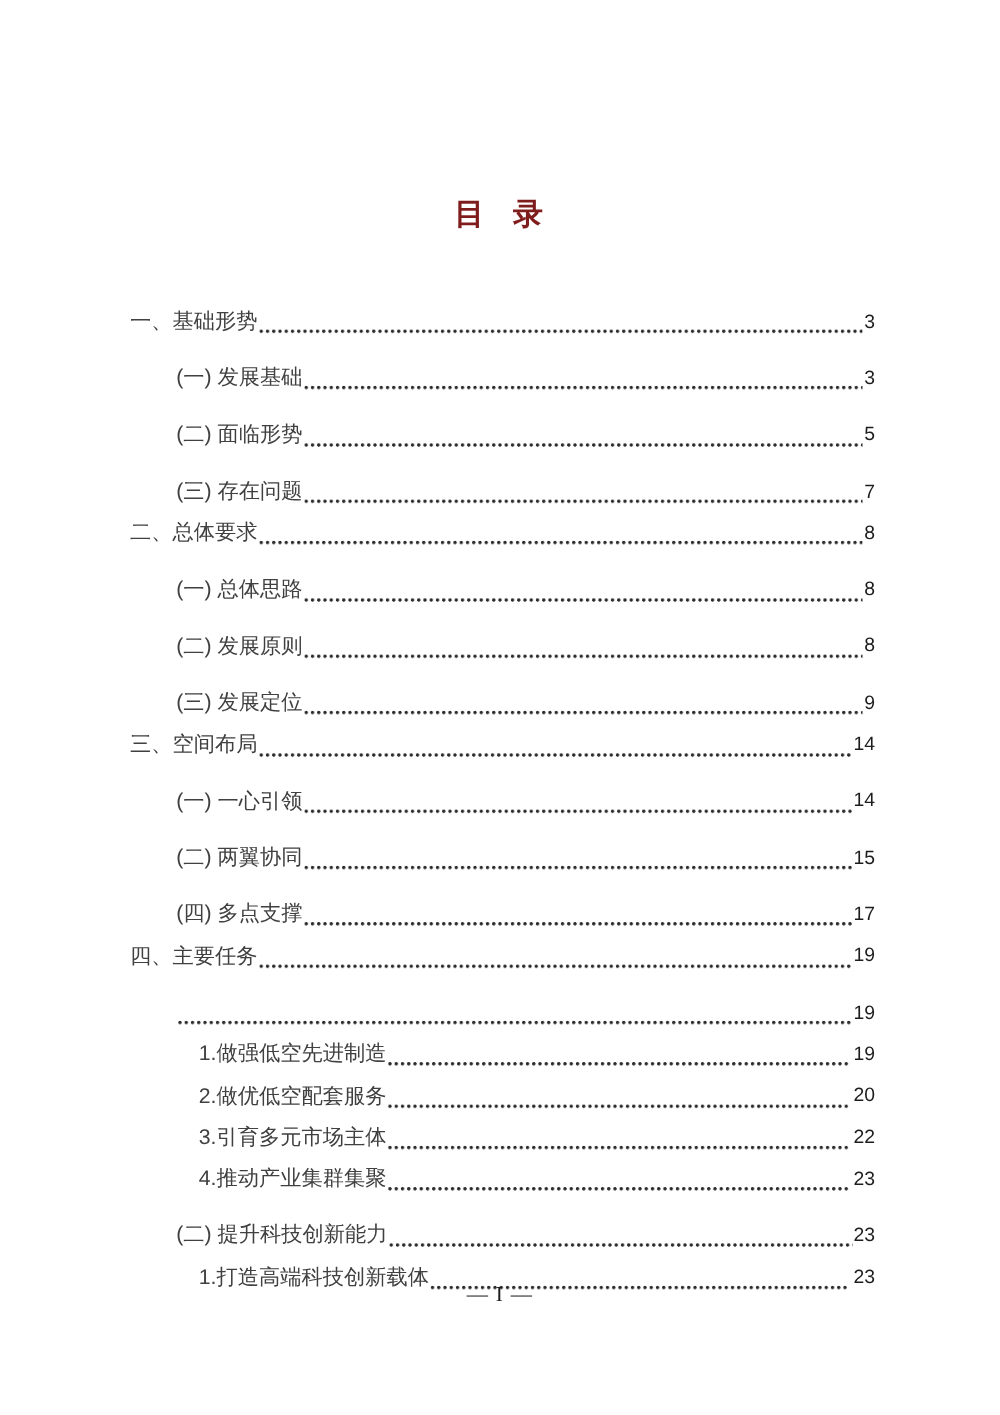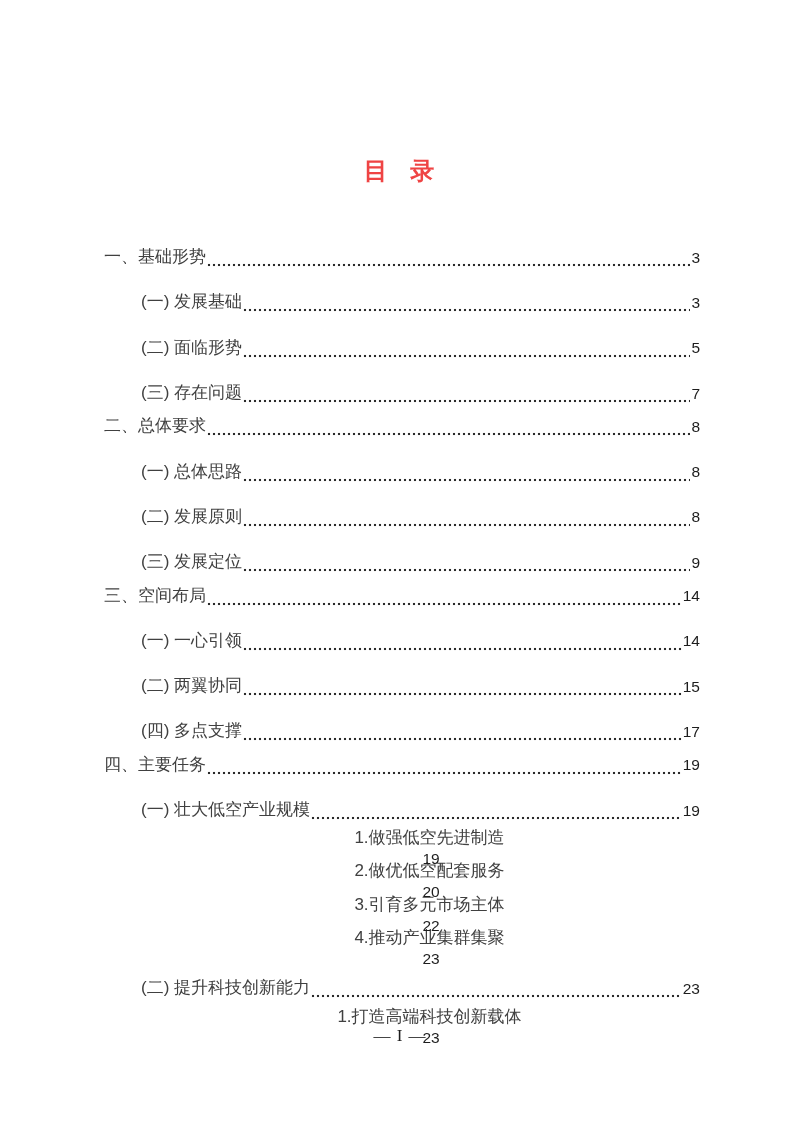--- a/index.html
+++ b/index.html
@@ -15,38 +15,38 @@
   .doc-title {
     position: absolute;
     top: 155px;
     left: 0;
     width: 100%;
     text-align: center;
     font-size: 24px;
     font-weight: 700;
     letter-spacing: 2px;
     word-spacing: 12px;
-    color: #ef4444;
+    color: #7f1d1d;
   }
   .toc {
     position: absolute;
     top: 240px;
     left: 104px;
     right: 100px;
   }
   .toc-row {
     height: 33.3px;
     display: flex;
     align-items: center;
     font-size: 17px;
     white-space: nowrap;
   }
   .toc-row.level-1 { padding-left: 0; }
   .toc-row.level-2 { padding-left: 37px; margin-top: 12px; }
-  .toc-row.level-3 { padding-left: 55px; flex-direction: column; }
+  .toc-row.level-3 { padding-left: 55px; }
   .toc-label {
     flex: 0 0 auto;
     color: #404040;
   }
   .toc-leader {
     flex: 1 1 auto;
     height: 15px;
     margin: 0 1px;
     align-self: center;
     background-image: radial-gradient(circle at 2px 2px, #2a2a2a 1.1px, rgba(0,0,0,0) 1.6px);
@@ -140,21 +140,20 @@
     <span class="toc-label">(四) 多点支撑</span>
     <span class="toc-leader"></span>
     <span class="toc-page">17</span>
   </div>
     <div class="toc-row level-1">
     <span class="toc-label">四、主要任务</span>
     <span class="toc-leader"></span>
     <span class="toc-page">19</span>
   </div>
     <div class="toc-row level-2">
-    <span class="toc-label">(一) 壮大低空产业规模</span>
     <span class="toc-leader"></span>
     <span class="toc-page">19</span>
   </div>
     <div class="toc-row level-3">
     <span class="toc-label">1.做强低空先进制造</span>
     <span class="toc-leader"></span>
     <span class="toc-page">19</span>
   </div>
     <div class="toc-row level-3">
     <span class="toc-label">2.做优低空配套服务</span>

